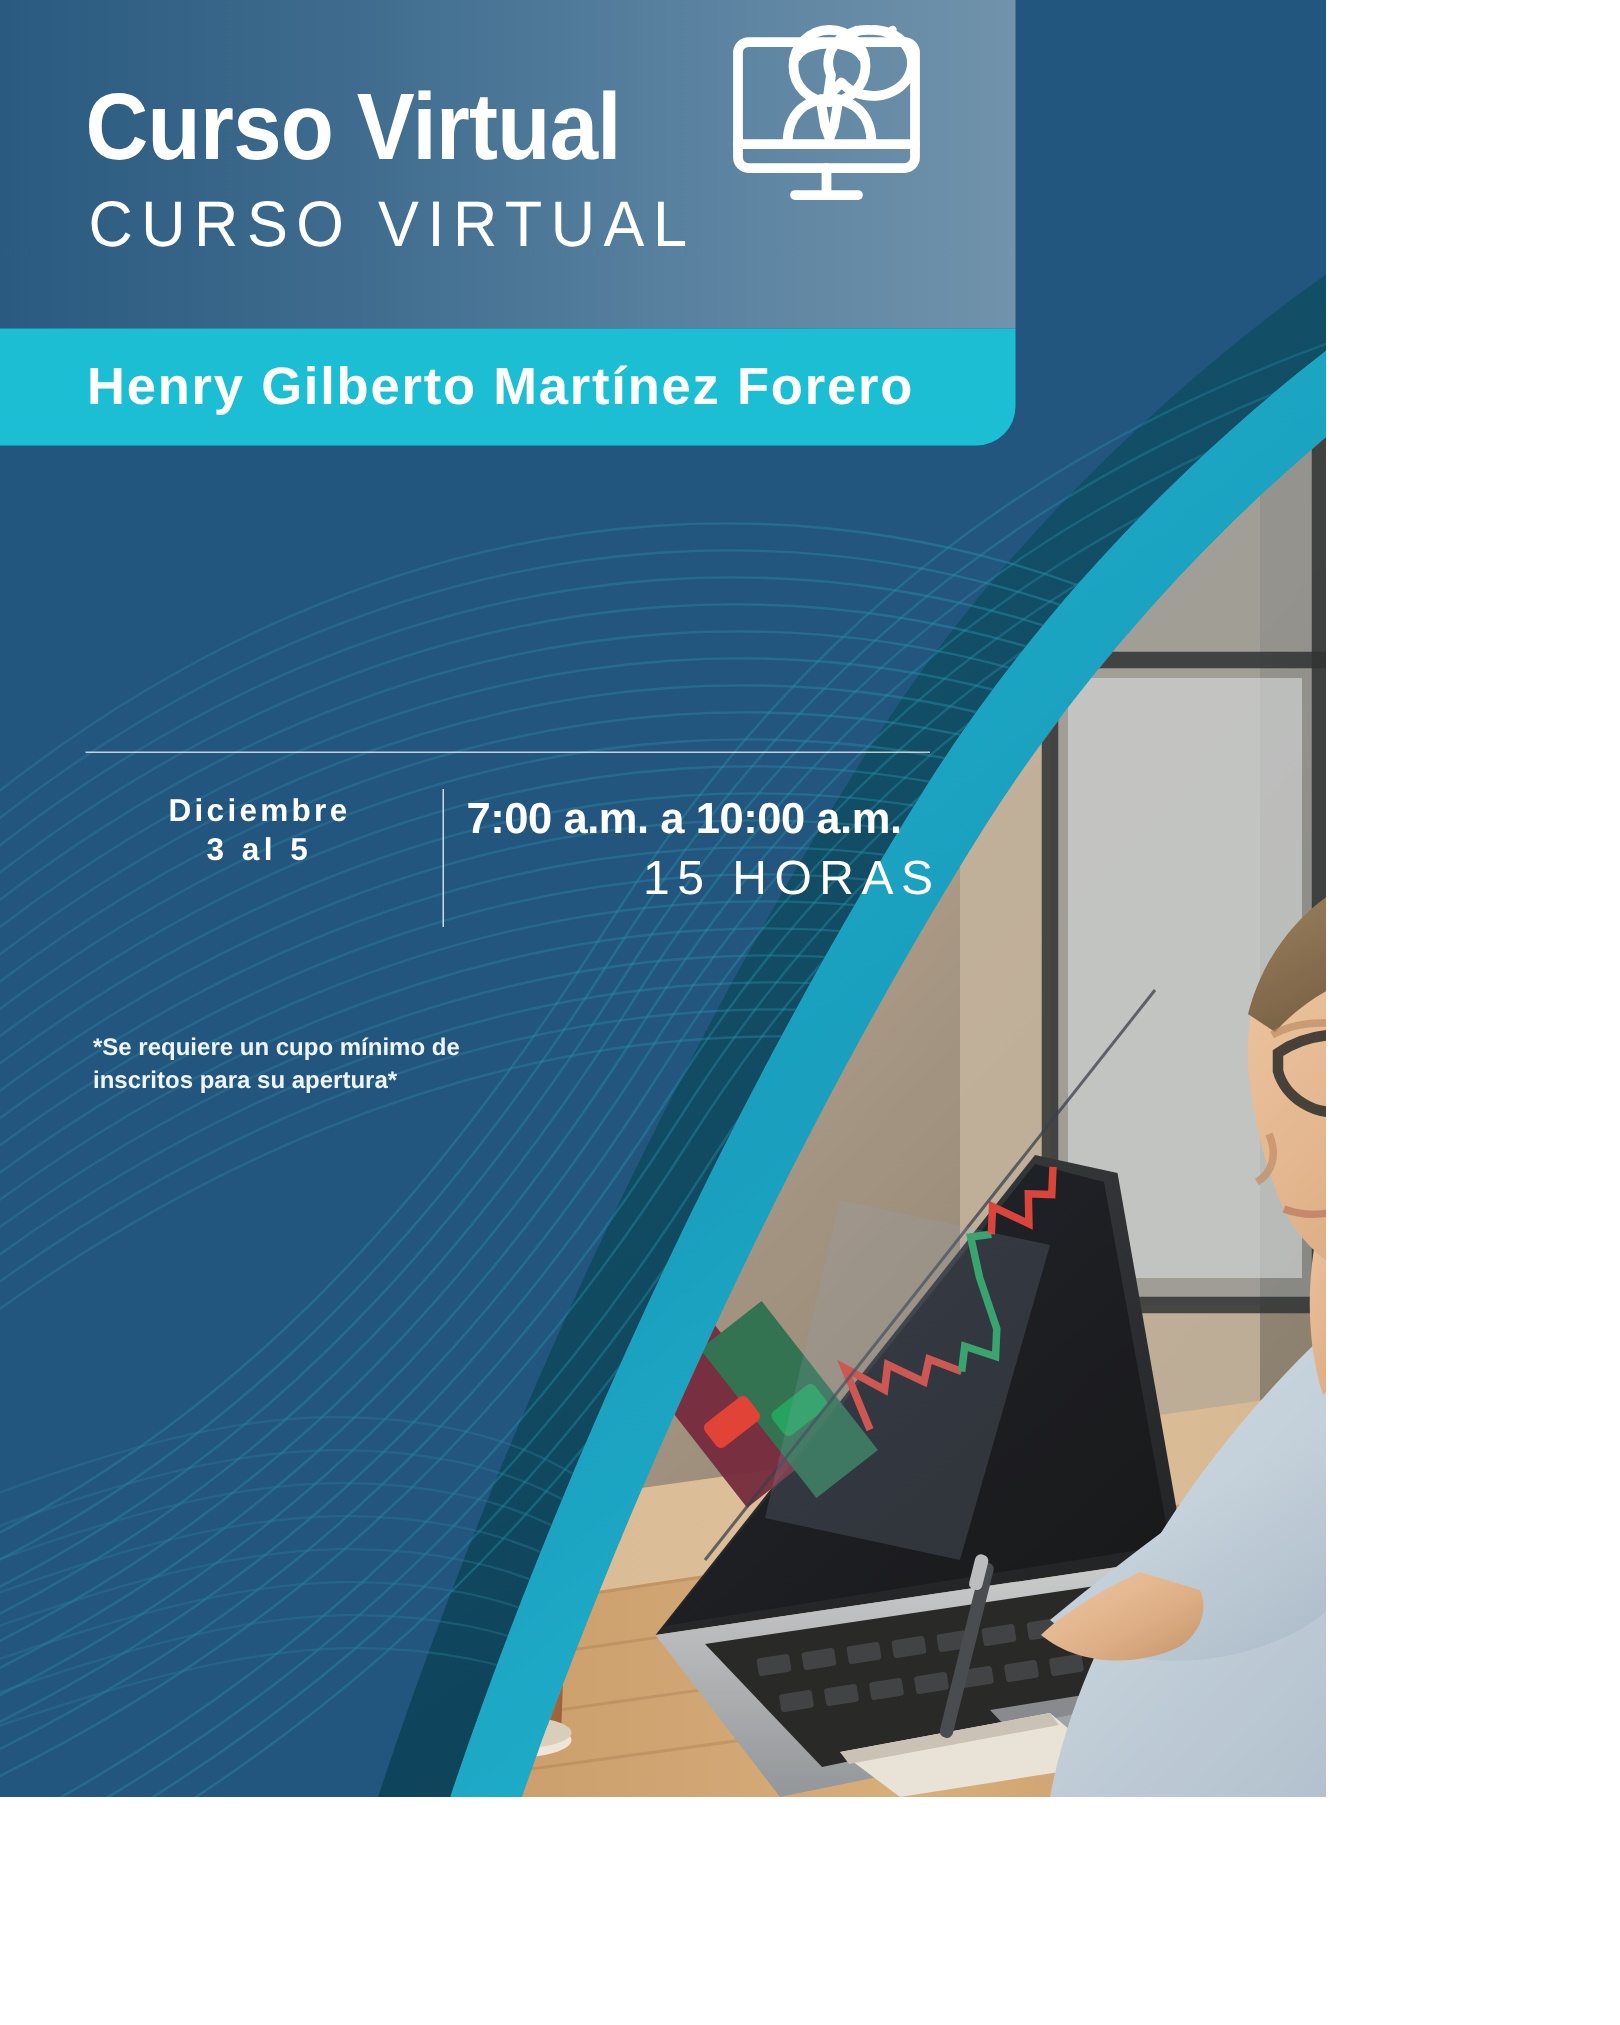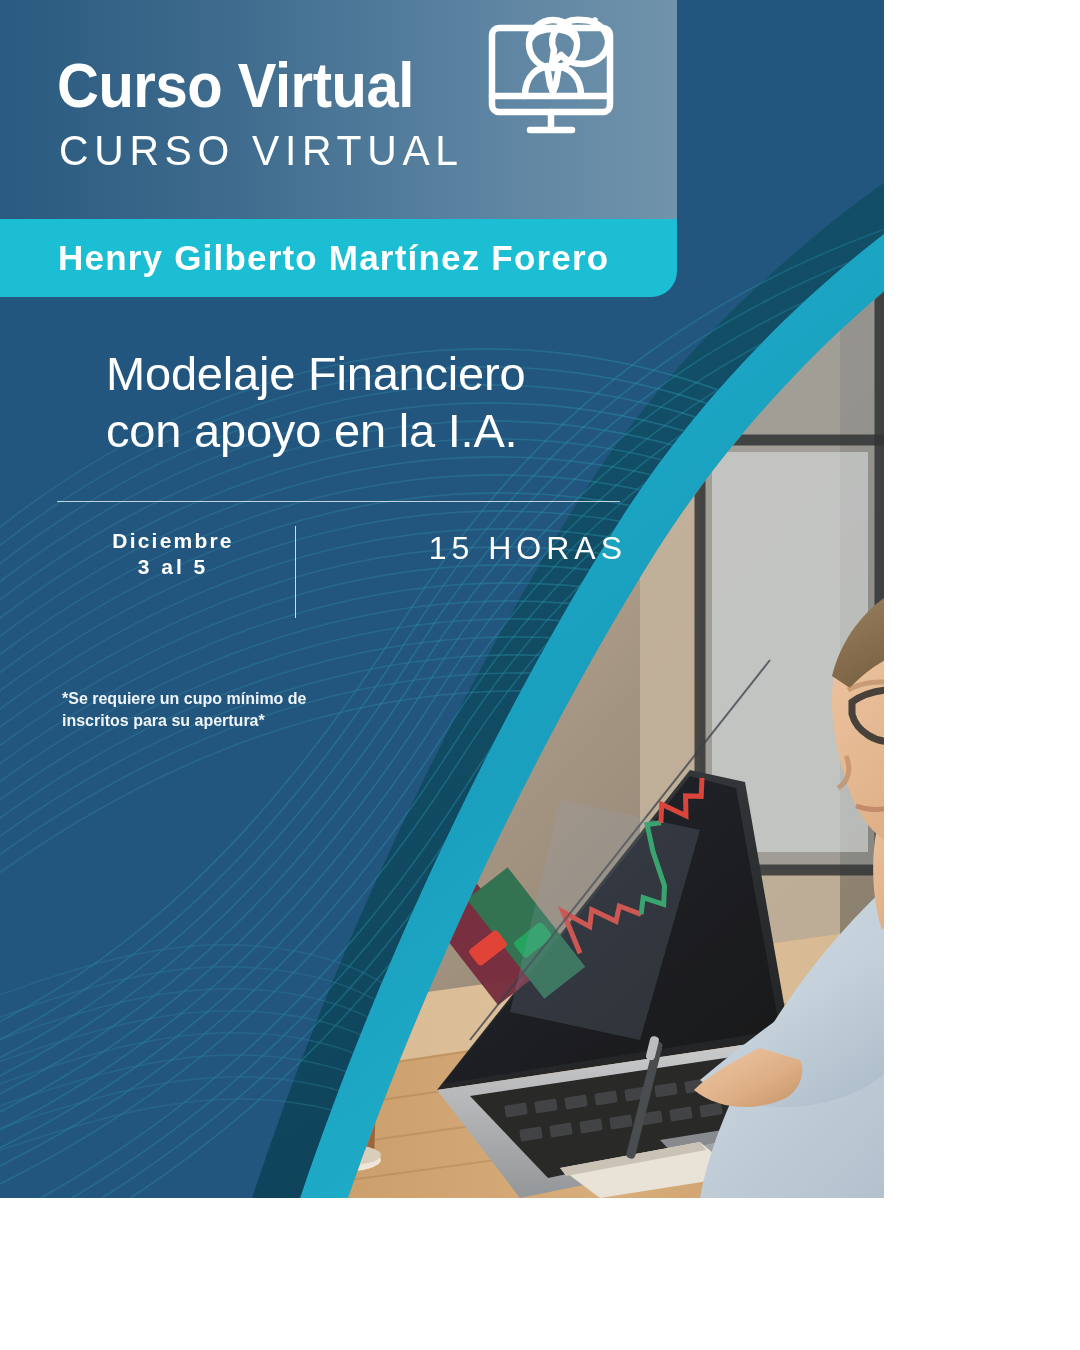--- a/index.html
+++ b/index.html
@@ -487,32 +487,31 @@
         <circle cx="108" cy="28" r="2.8" fill="#ffffff" stroke="none"></circle>
         <circle cx="120" cy="28" r="2.8" fill="#ffffff" stroke="none"></circle>
       </g>
     </svg>
   </div>
 
   <div class="speaker-band">
     <div class="speaker-name">Henry Gilberto Martínez Forero</div>
   </div>
 
-  <div class="headline">Modelaje Financiero
-con apoyo en la I.A.</div>
 
   <div class="rule"></div>
 
   <div class="sched">
     <div class="sched-left">
       <div>Diciembre</div>
       <div class="d2">3  al 5</div>
     </div>
     <div class="sched-div"></div>
     <div class="sched-right">
+      <div class="sched-time">7:00 a.m. a 10:00 a.m.</div>
       <div class="sched-hours">15 HORAS</div>
     </div>
   </div>
 
   <div class="note">*Se requiere un cupo mínimo de
 inscritos para su apertura*</div>
 
   <div class="footer">
     
   </div>

